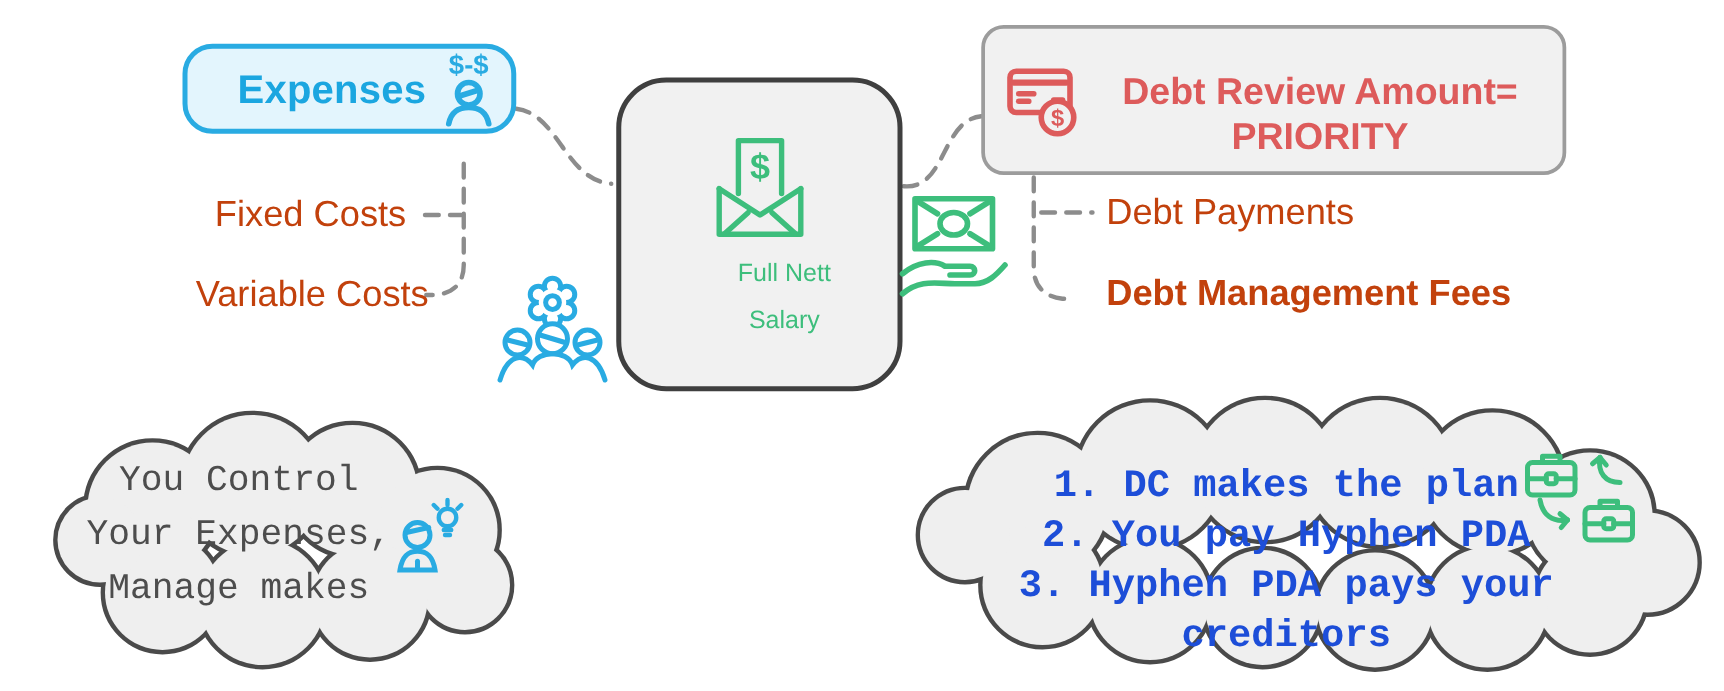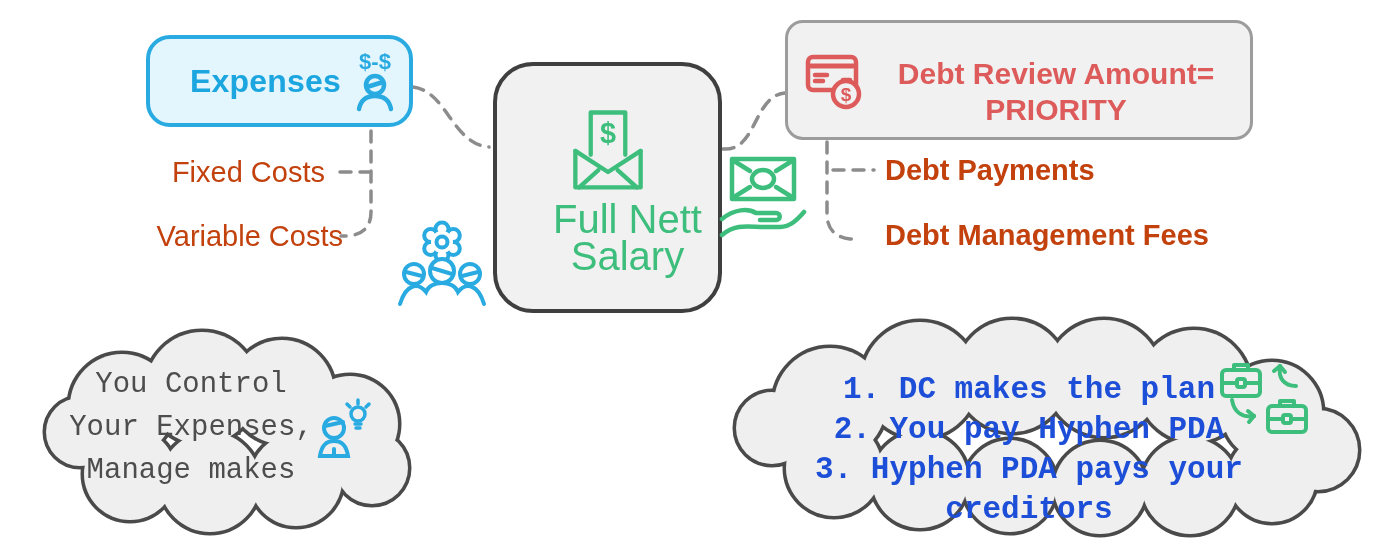--- a/index.html
+++ b/index.html
@@ -4,45 +4,45 @@
 <style>
   html,body{margin:0;padding:0;background:#ffffff;}
   body{font-family:"Liberation Sans", sans-serif;}
   .stage{position:relative;width:1379px;height:553px;background:#ffffff;overflow:hidden;}
 
   .connector-layer{position:absolute;left:0;top:0;width:1379px;height:553px;pointer-events:none;}
 
   .node{position:absolute;box-sizing:border-box;display:flex;align-items:center;justify-content:center;}
 
   .expenses-box{
-    left:146px;top:35px;width:267px;height:92px;
+    left:146px;top:35px;width:267px;height:72px;
     background:#E3F5FD;border:4px solid #29ABE2;border-radius:24px;
     gap:4px;
     padding-left:36px;
   }
   .expenses-label{color:#1BA6E0;font-size:32px;font-weight:bold;letter-spacing:.2px;}
 
   .salary-box{
     left:493px;top:62px;width:229px;height:251px;
     background:#F1F1F1;border:4px solid #3F3F3F;border-radius:40px;
     flex-direction:column;gap:4px;
   }
-  .salary-label{color:#3DBE7C;font-size:40px;line-height:37px;text-align:center;margin-left:40px;}
+  .salary-label{color:#3DBE7C;font-size:20px;line-height:37px;text-align:center;margin-left:40px;}
 
   .debt-box{
     left:785px;top:20px;width:468px;height:120px;
     background:#F1F1F1;border:3px solid #9C9C9C;border-radius:18px;
     padding:0 16px;gap:12px;justify-content:flex-start;
   }
   .debt-box-label{flex:1;color:#DD5B5B;font-size:30px;font-weight:bold;line-height:36px;text-align:center;margin-top:24px;}
 
   .side-label{position:absolute;color:#c2410c;font-size:29px;white-space:nowrap;}
   .lbl-fixed{left:90px;top:156px;width:235px;text-align:right;}
   .lbl-variable{left:70px;top:220px;width:273px;text-align:right;}
-  .lbl-payments{left:885px;top:154px;text-align:left;font-weight:bold;}
+  .lbl-payments{left:885px;top:154px;text-align:left;}
   .lbl-fees{left:885px;top:219px;text-align:left;font-weight:bold;}
 
   .icon-abs{position:absolute;}
 
   .cloud-text{position:absolute;text-align:center;}
   .cloud-text span{display:block;font-family:Liberation Mono, monospace;}
   .left-cloud-text{left:60px;top:363px;width:262px;color:#4D4D4D;font-size:29px;line-height:43px;}
   .right-cloud-text{left:740px;top:370px;width:578px;color:#1d4ed8;font-size:31px;font-weight:bold;line-height:40px;}
 </style>
 </head>

